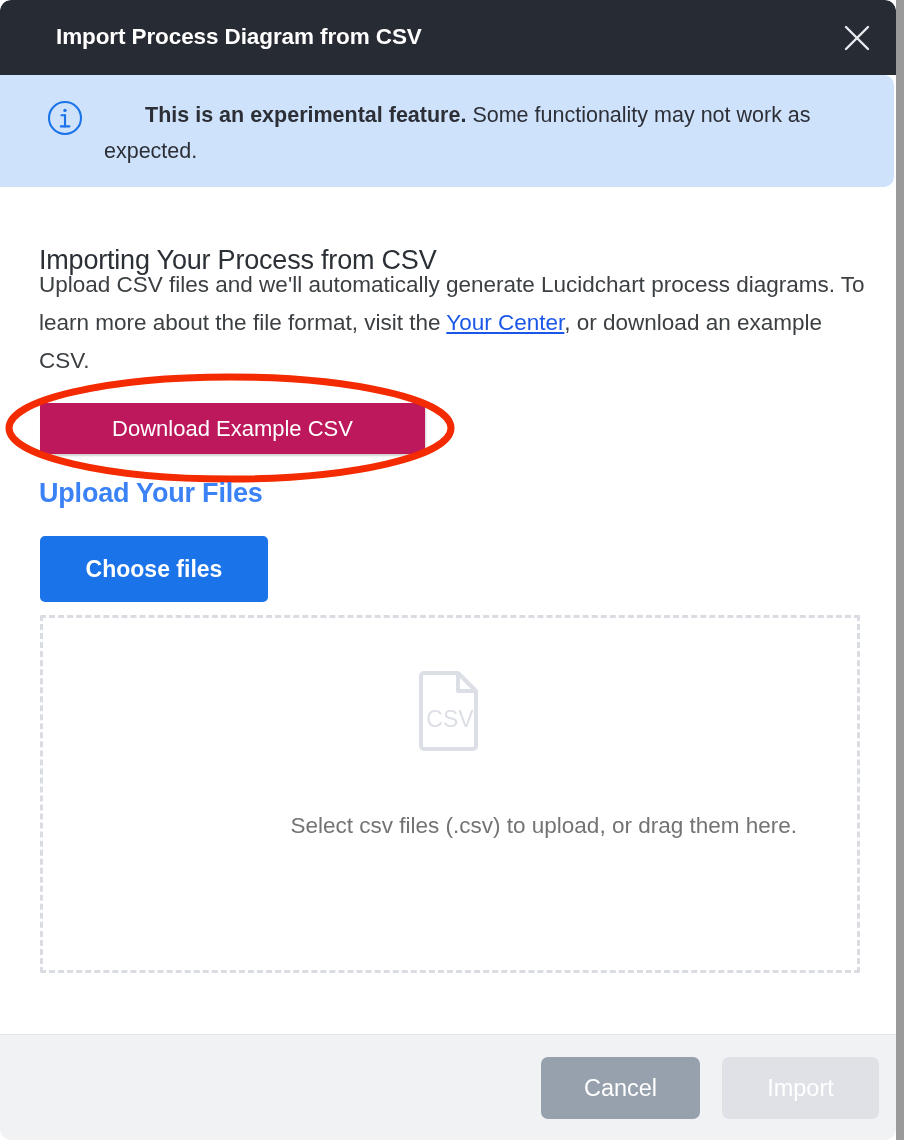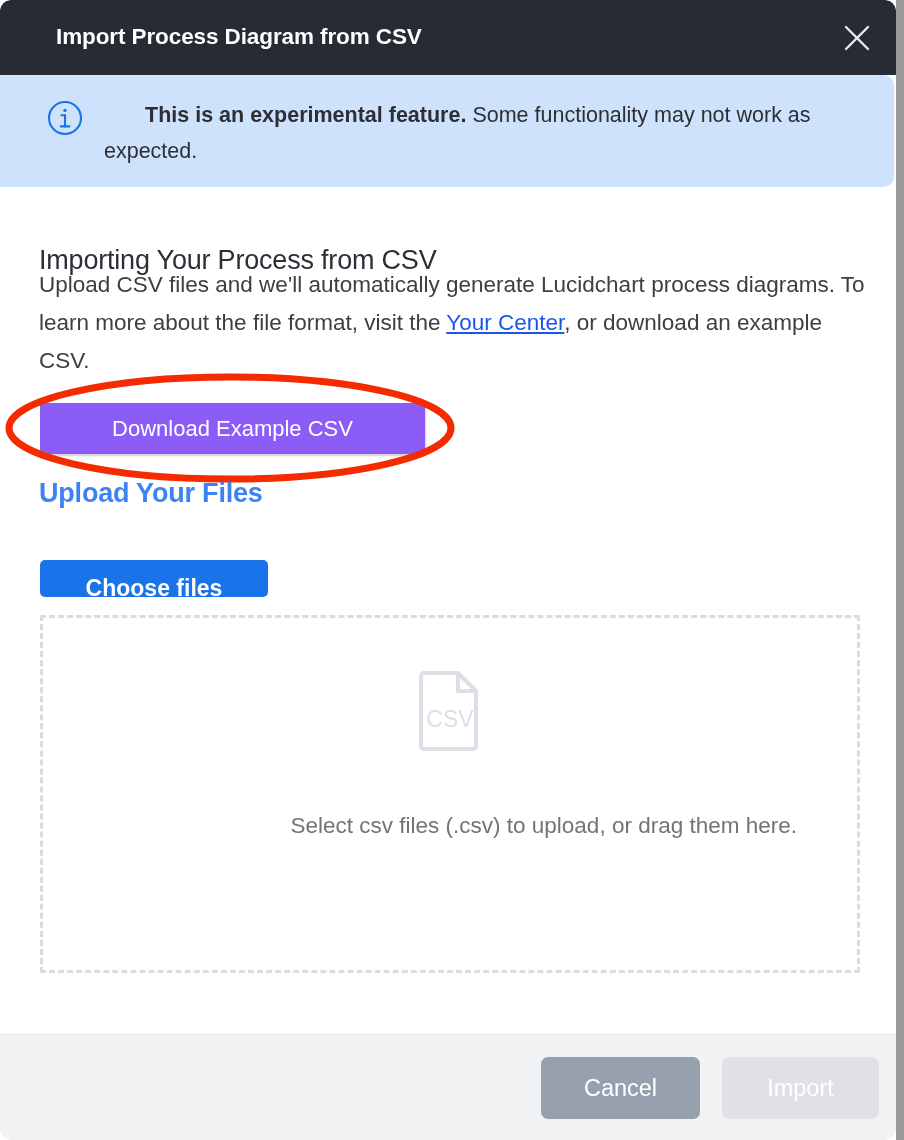--- a/index.html
+++ b/index.html
@@ -127,21 +127,21 @@
     cursor: pointer;
   }
 
   
   #download-example-button {
     position: absolute;
     left: 40px;
     top: 403px;
     width: 385px;
     height: 51px;
-    background: #8b5cf6;
+    background: #be185d;
     border: none;
     border-radius: 3px;
     color: #ffffff;
     font-family: "Liberation Sans", sans-serif;
     font-size: 22px;
     cursor: pointer;
     padding: 0;
     box-shadow: 1px 2px 2px rgba(0,0,0,0.18);
   }
 
@@ -161,32 +161,32 @@
     top: 478px;
     font-size: 27px;
     font-weight: bold;
     color: #3b82f6;
     letter-spacing: -0.2px;
   }
 
   #choose-files-button {
     position: absolute;
     left: 40px;
-    top: 560px;
+    top: 536px;
     width: 228px;
-    height: 37px;
+    height: 66px;
     background: #1a73e8;
     border: none;
     border-radius: 5px;
     color: #ffffff;
     font-family: "Liberation Sans", sans-serif;
     font-size: 23px;
     font-weight: bold;
     cursor: pointer;
-    padding: 15px;
+    padding: 8px;
   }
 
   
   #dropzone {
     position: absolute;
     left: 40px;
     top: 615px;
     width: 820px;
     height: 358px;
     border: 3px dashed #d9dce1;

